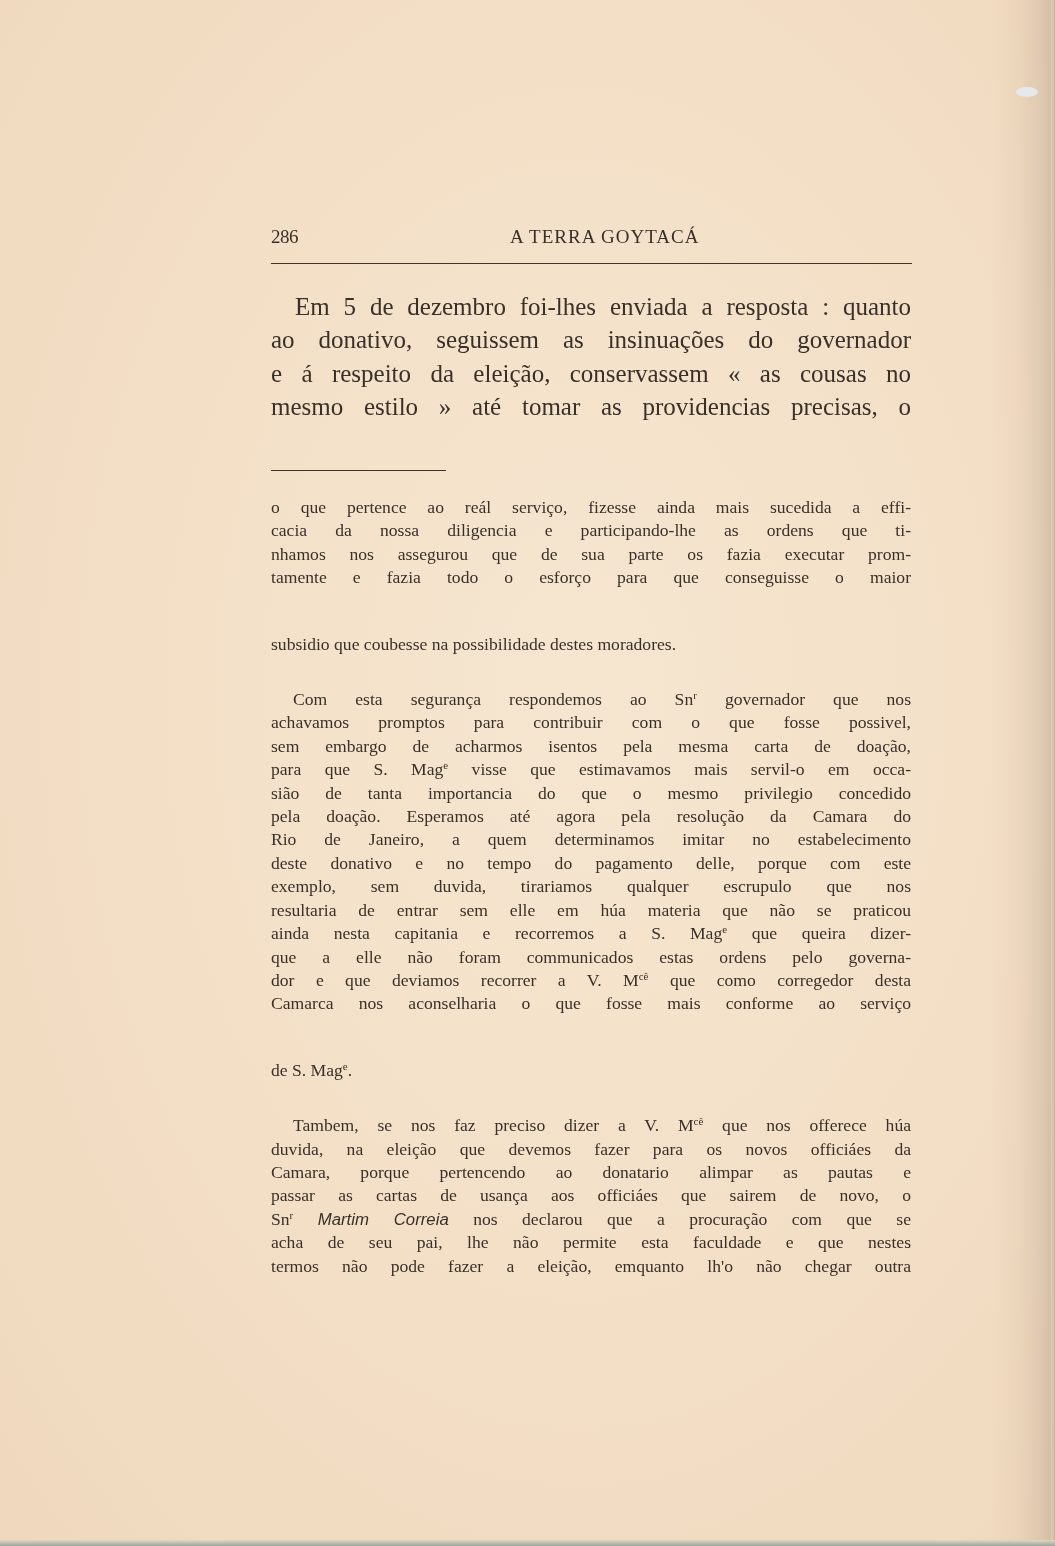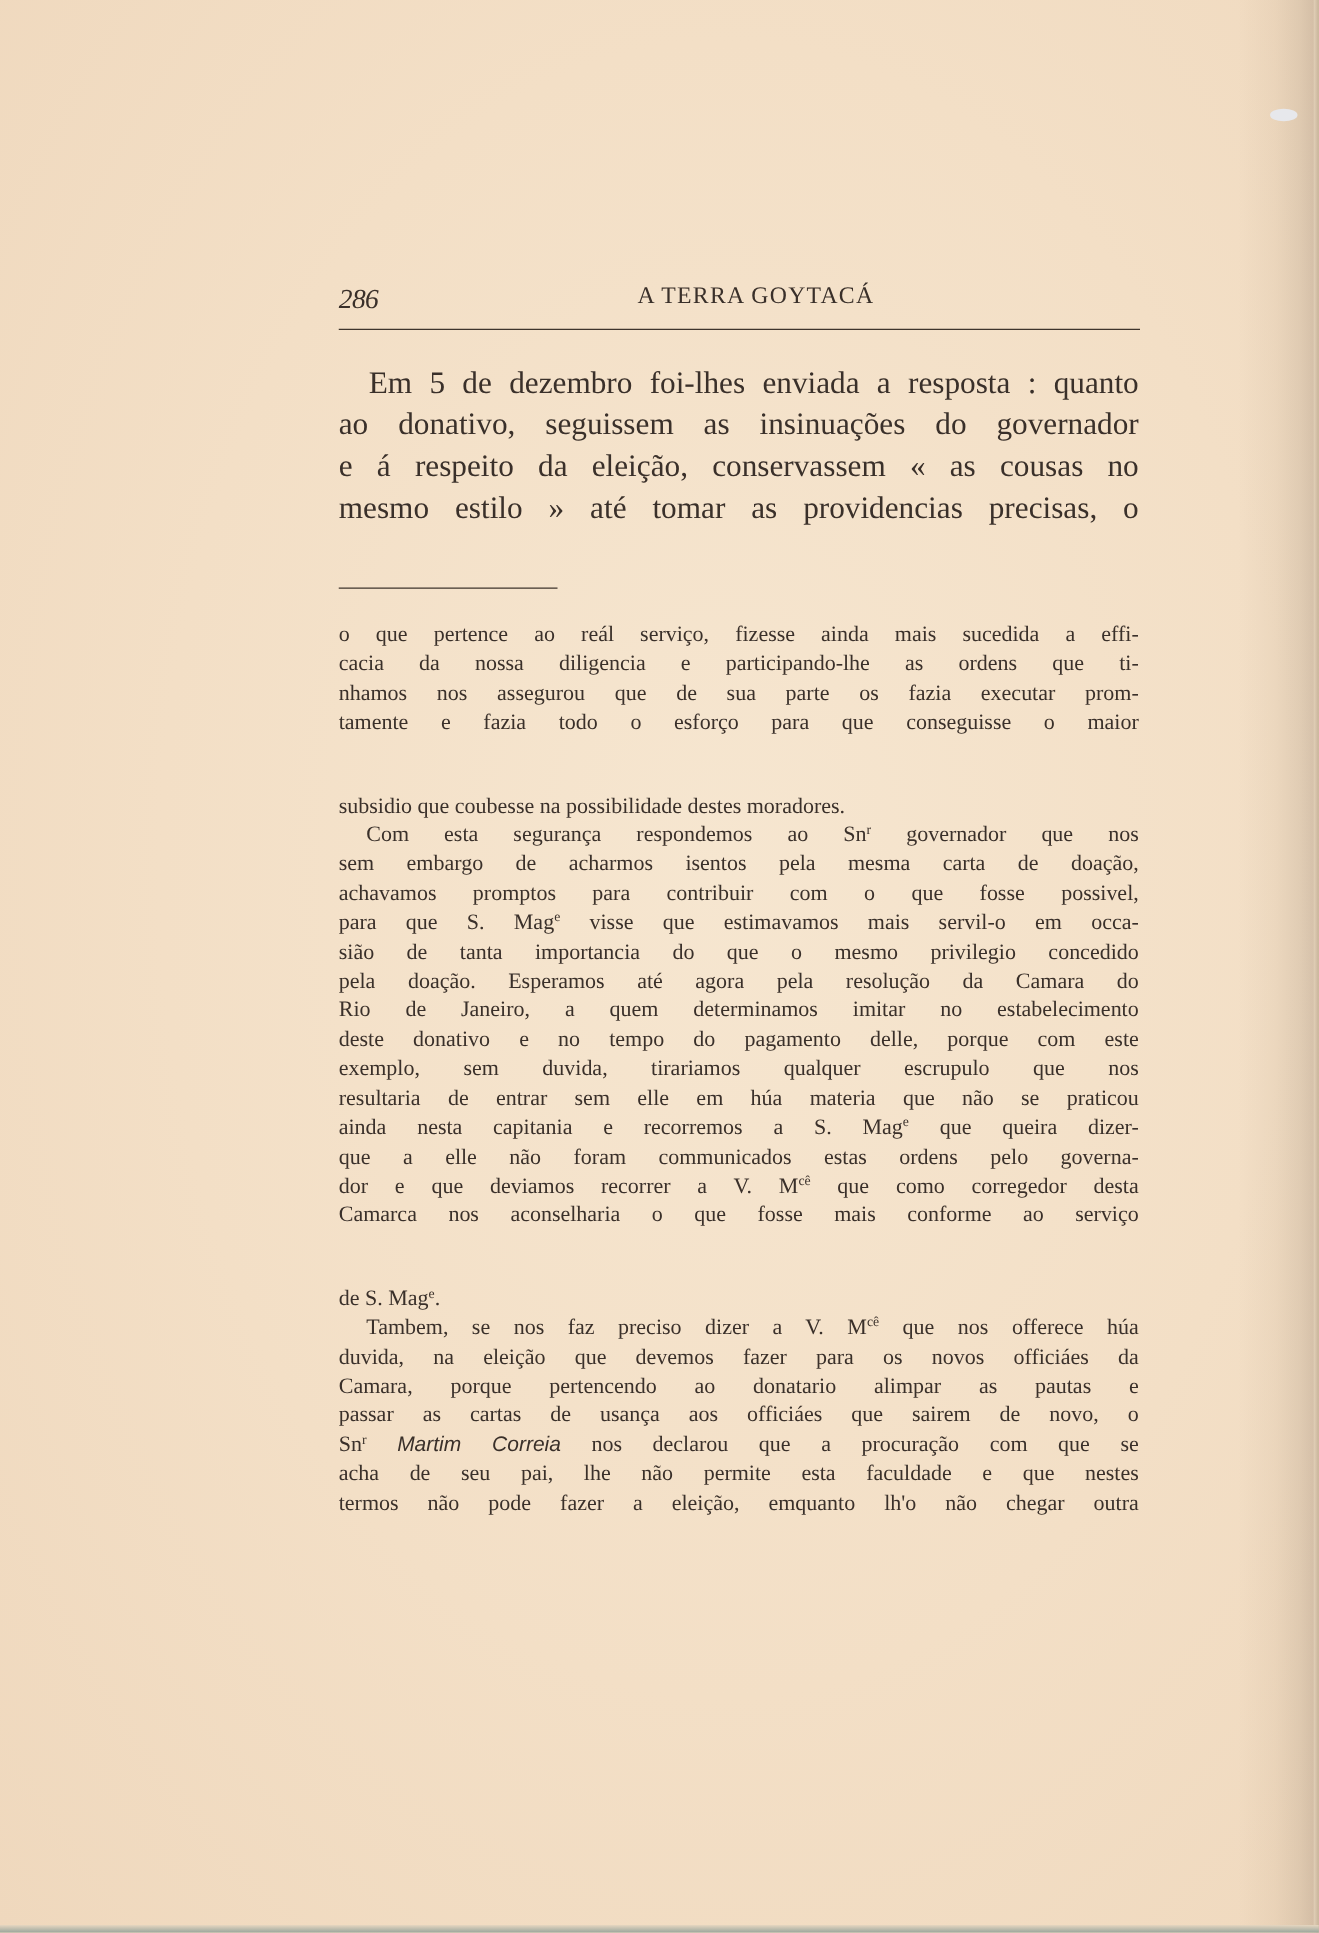--- a/index.html
+++ b/index.html
@@ -39,23 +39,22 @@
     top: 226px;
     width: 640px;
     height: 30px;
     font-family: "Liberation Serif", "DejaVu Serif", serif;
     color: #3a302a;
   }
   .page-number {
     position: absolute;
     left: 0;
     top: 0;
-    font-size: 22px;
+    font-size: 19px;
     letter-spacing: -0.5px;
-    font-style: italic;
   }
   .running-title {
     position: absolute;
     left: 212px;
     top: 0;
     font-size: 19px;
     letter-spacing: 1px;
     margin-left: 27px;
   }
   .header-rule {
@@ -94,21 +93,21 @@
   .footnote-text {
     position: absolute;
     left: 271px;
     top: 496px;
     width: 640px;
     font-family: "Liberation Serif", "DejaVu Serif", serif;
     font-size: 17.6px;
     line-height: 23.4px;
     color: #3a302a;
   }
-  .footnote-text .line.indent { padding-left: 22px; }
+  .footnote-text .line.indent { padding-left: 22px; margin-top: 32px; }
   .footnote-text .line.last { text-align-last: left; margin-top: 43px; }
   .footnote-text i { font-family: "Liberation Sans", "DejaVu Sans", sans-serif; font-style: italic; font-size: 16.8px; }
   sup { font-size: 11px; vertical-align: 6px; line-height: 0; }
   .smudge {
     position: absolute;
     left: 1016px; top: 87px;
     width: 22px; height: 10px;
     border-radius: 50%;
     background: #e7e8ec;
   }
@@ -136,22 +135,22 @@
 
   <div class="footnote-rule"></div>
 
   <div class="footnote-text">
     <span class="line">o que pertence ao reál serviço, fizesse ainda mais sucedida a effi-</span>
     <span class="line">cacia da nossa diligencia e participando-lhe as ordens que ti-</span>
     <span class="line">nhamos nos assegurou que de sua parte os fazia executar prom-</span>
     <span class="line">tamente e fazia todo o esforço para que conseguisse o maior</span>
     <span class="line last">subsidio que coubesse na possibilidade destes moradores.</span>
     <span class="line indent"><span>Com esta segurança respondemos ao Sn</span><sup>r</sup><span> governador que nos</span></span>
+    <span class="line">achavamos promptos para contribuir com o que fosse possivel,</span>
     <span class="line">sem embargo de acharmos isentos pela mesma carta de doação,</span>
-    <span class="line">achavamos promptos para contribuir com o que fosse possivel,</span>
     <span class="line"><span>para que S. Mag</span><sup>e</sup><span> visse que estimavamos mais servil-o em occa-</span></span>
     <span class="line">sião de tanta importancia do que o mesmo privilegio concedido</span>
     <span class="line">pela doação. Esperamos até agora pela resolução da Camara do</span>
     <span class="line">Rio de Janeiro, a quem determinamos imitar no estabelecimento</span>
     <span class="line">deste donativo e no tempo do pagamento delle, porque com este</span>
     <span class="line">exemplo, sem duvida, tirariamos qualquer escrupulo que nos</span>
     <span class="line">resultaria de entrar sem elle em húa materia que não se praticou</span>
     <span class="line"><span>ainda nesta capitania e recorremos a S. Mag</span><sup>e</sup><span> que queira dizer-</span></span>
     <span class="line">que a elle não foram communicados estas ordens pelo governa-</span>
     <span class="line"><span>dor e que deviamos recorrer a V. M</span><sup>cê</sup><span> que como corregedor desta</span></span>

